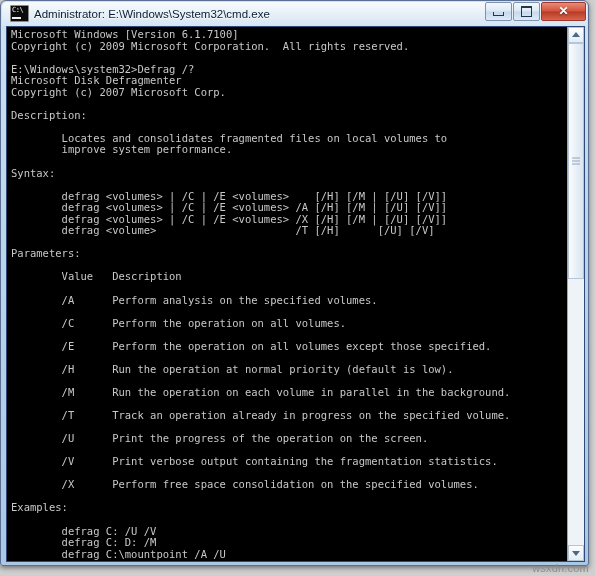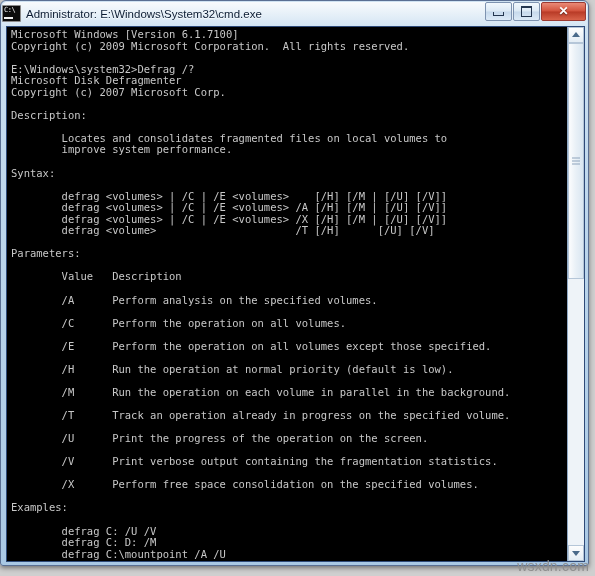--- a/index.html
+++ b/index.html
@@ -41,21 +41,21 @@
     background: linear-gradient(to bottom, rgba(255,255,255,0.85), rgba(255,255,255,0.15));
     pointer-events: none;
   }
 
   
   #title-bar {
     position: relative;
     height: 25px;
     display: flex;
     align-items: center;
-    padding-left: 1px;
+    padding-left: 9px;
     z-index: 2;
   }
 
   #cmd-icon {
     width: 17px;
     height: 15px;
     background: #0b0b0b;
     border: 1px solid #8a8a8a;
     border-radius: 1px;
     position: relative;
@@ -243,21 +243,21 @@
     height: 1px;
     background: #8ea4bb;
     margin: 2px 0;
   }
 
   
   #watermark {
     position: absolute;
     right: 6px;
     bottom: 2px;
-    font-size: 14px;
+    font-size: 11px;
     color: #8e8e8e;
     letter-spacing: 0.2px;
   }
 </style>
 </head>
 <body>
 
 <div id="cmd-window">
 
   <div id="title-bar">

